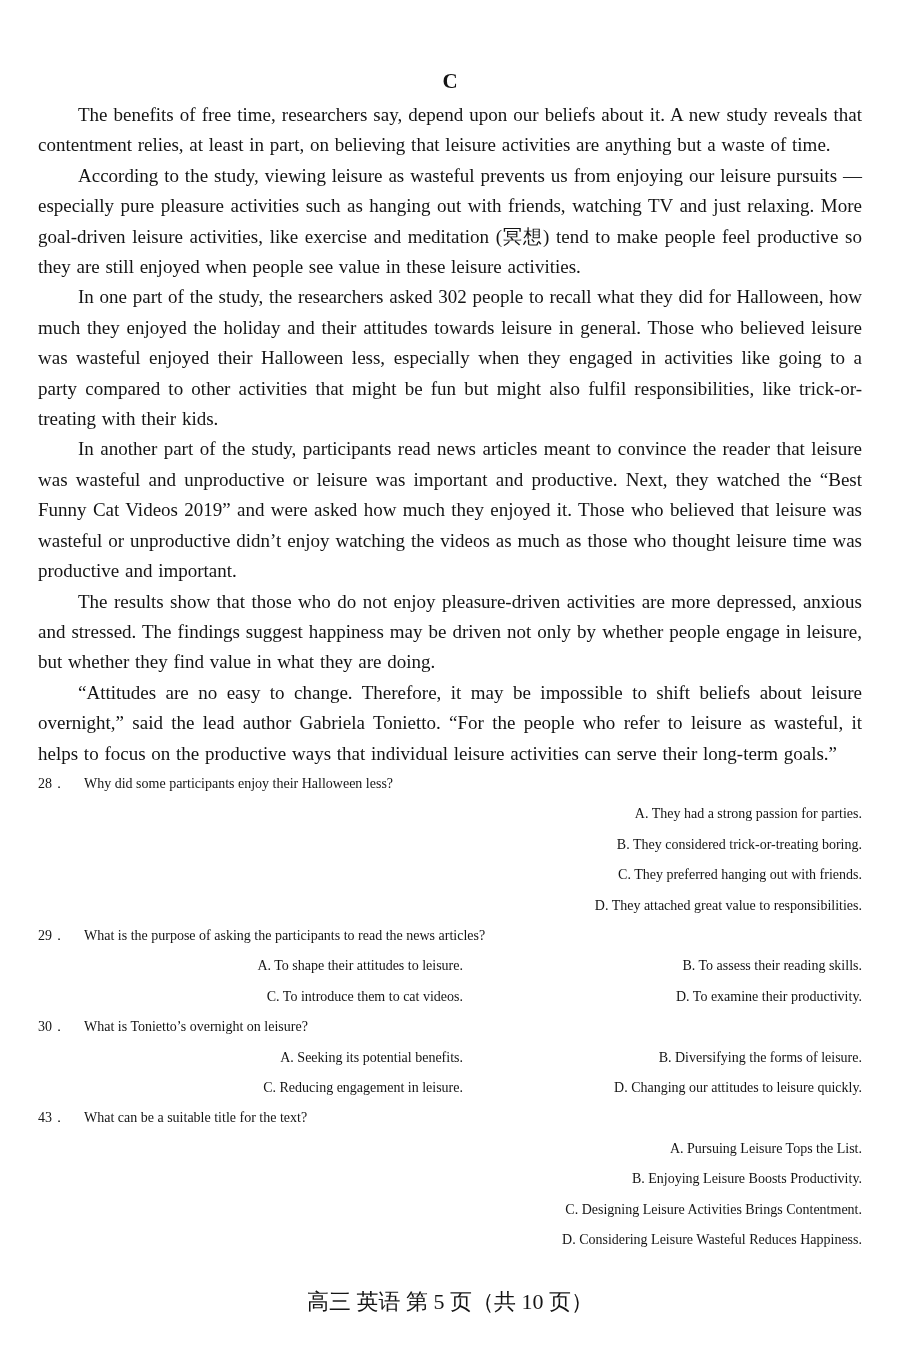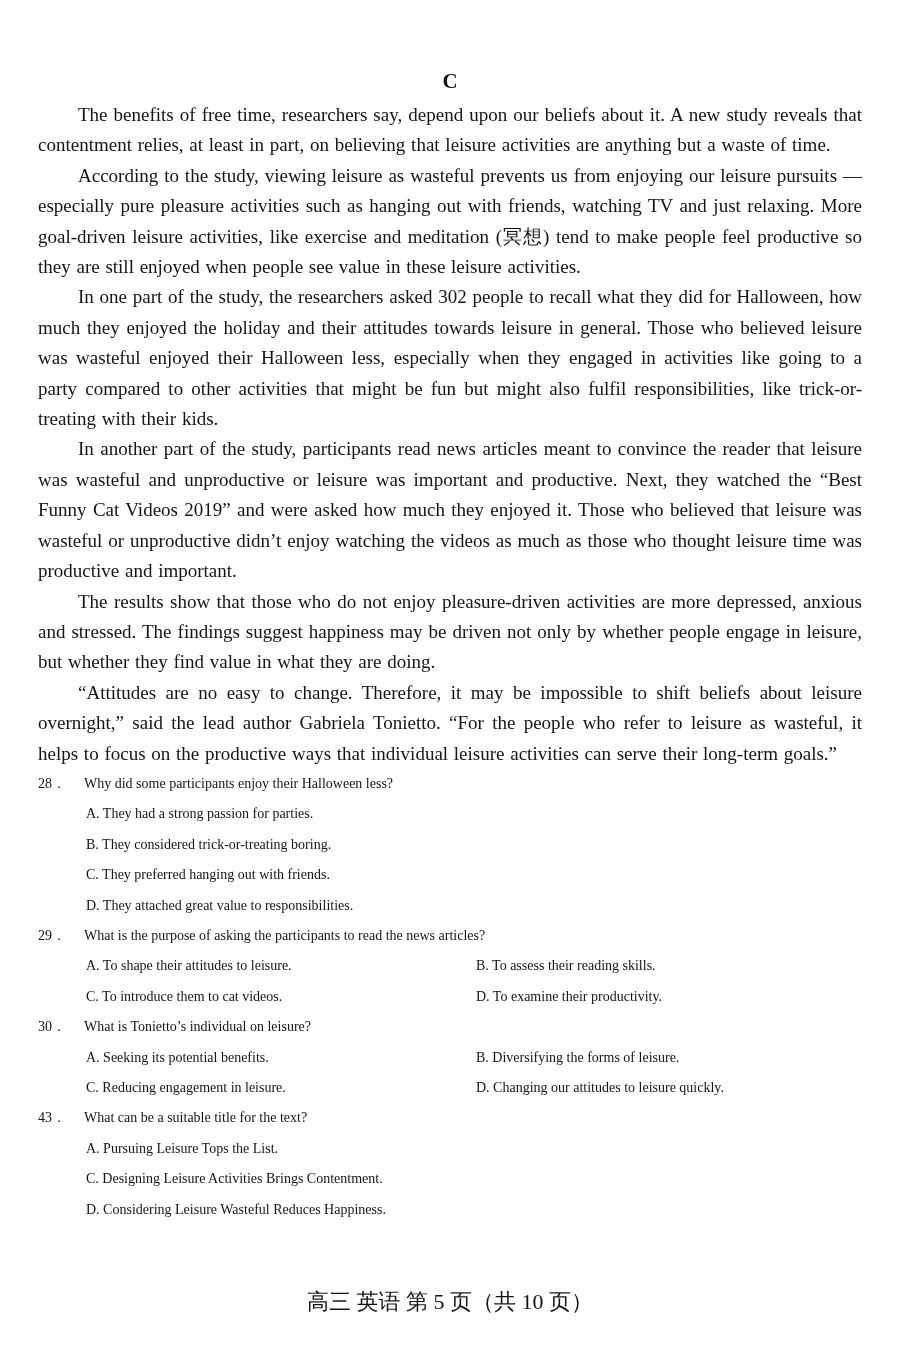--- a/index.html
+++ b/index.html
@@ -41,21 +41,22 @@
     font-size: 14px;
     line-height: 30.4px;
   }
   .question { margin: 0; }
   .stem { white-space: nowrap; }
   .qnum {
     display: inline-block;
     width: 46px;
   }
   .options {
-    margin-left: 48px;
+    margin-left: 35px;
+    text-align: right;
   }
   .options.cols2 {
     display: grid;
     grid-template-columns: 390px 1fr;
   }
   .option {
     line-height: 30.4px;
   }
   .footer {
     position: absolute;
@@ -104,36 +105,37 @@
       <div class="options cols2">
         <div class="option">A. To shape their attitudes to leisure.</div>
         <div class="option">B. To assess their reading skills.</div>
         <div class="option">C. To introduce them to cat videos.</div>
         <div class="option">D. To examine their productivity.</div>
       </div>
     </div>
 
     <div class="question">
       <div class="stem">
-        <span class="qnum">30．</span><span>What is Tonietto’s individual on leisure?</span>
+        <span class="qnum">30．</span><span>What is Tonietto’s overnight on leisure?</span>
       </div>
       <div class="options cols2">
         <div class="option">A. Seeking its potential benefits.</div>
         <div class="option">B. Diversifying the forms of leisure.</div>
         <div class="option">C. Reducing engagement in leisure.</div>
         <div class="option">D. Changing our attitudes to leisure quickly.</div>
       </div>
     </div>
 
     <div class="question">
       <div class="stem">
         <span class="qnum">43．</span><span>What can be a suitable title for the text?</span>
       </div>
       <div class="options">
         <div class="option">A. Pursuing Leisure Tops the List.</div>
+        <div class="option">B. Enjoying Leisure Boosts Productivity.</div>
         <div class="option">C. Designing Leisure Activities Brings Contentment.</div>
         <div class="option">D. Considering Leisure Wasteful Reduces Happiness.</div>
       </div>
     </div>
 
   </div>
 
   <div class="footer">高三 英语  第 5 页（共 10 页）</div>
 
 </div>

